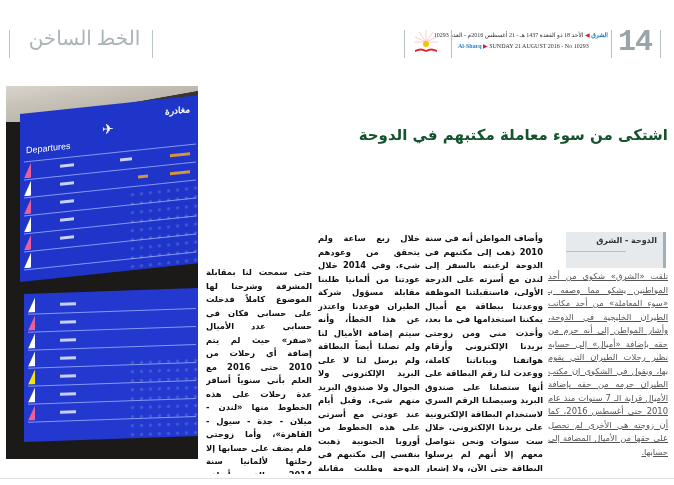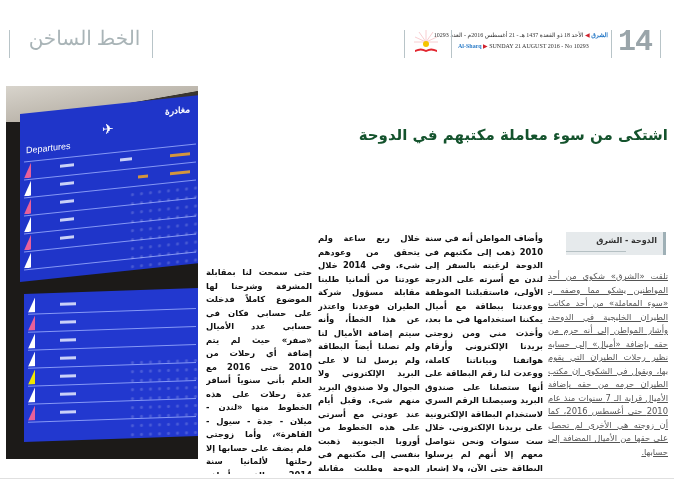--- a/index.html
+++ b/index.html
@@ -36,21 +36,21 @@
 
   
   .col { position: absolute; direction: rtl; text-align: justify; font-family: "DejaVu Sans", sans-serif; font-size: 8.4px; line-height: 13.5px; color: #222; overflow: hidden; }
   .col.bold { font-weight: bold; color: #111; }
   .col.light { color: #555; text-decoration: underline; }
   .col1 { left: 548px; top: 270px; width: 120px; height: 200px; }
   .col2 { left: 425px; top: 232px; width: 118px; height: 240px; }
   .col3 { left: 318px; top: 232px; width: 102px; height: 240px; }
   .col4 { left: 206px; top: 266px; width: 106px; height: 208px; }
 
-  .byline { position: absolute; left: 566px; top: 232px; width: 100px; height: 23px; direction: rtl; text-align: right; background: #e6eaec; border-right: 3px solid #9fb0b6; font-family: "DejaVu Sans", sans-serif; font-weight: bold; font-size: 8px; line-height: 18px; padding-right: 6px; color: #333; }
+  .byline { position: absolute; left: 566px; top: 232px; width: 100px; height: 36px; direction: rtl; text-align: right; background: #e6eaec; border-right: 3px solid #9fb0b6; font-family: "DejaVu Sans", sans-serif; font-weight: bold; font-size: 8px; line-height: 18px; padding-right: 6px; color: #333; }
   .byline-line { position: absolute; left: 566px; top: 251px; width: 60px; height: 1px; background: #b5c0c3; }
   .rule { position: absolute; left: 0; top: 478px; width: 674px; height: 1px; background: #e0e0e0; }
 </style>
 </head>
 <body>
 
 <div class="hdr">
   <div class="vbar" style="left:660px; top:30px; height:28px;"></div>
   <div class="page-num">14</div>
   <div class="vbar" style="left:611px; top:30px; height:28px;"></div>

